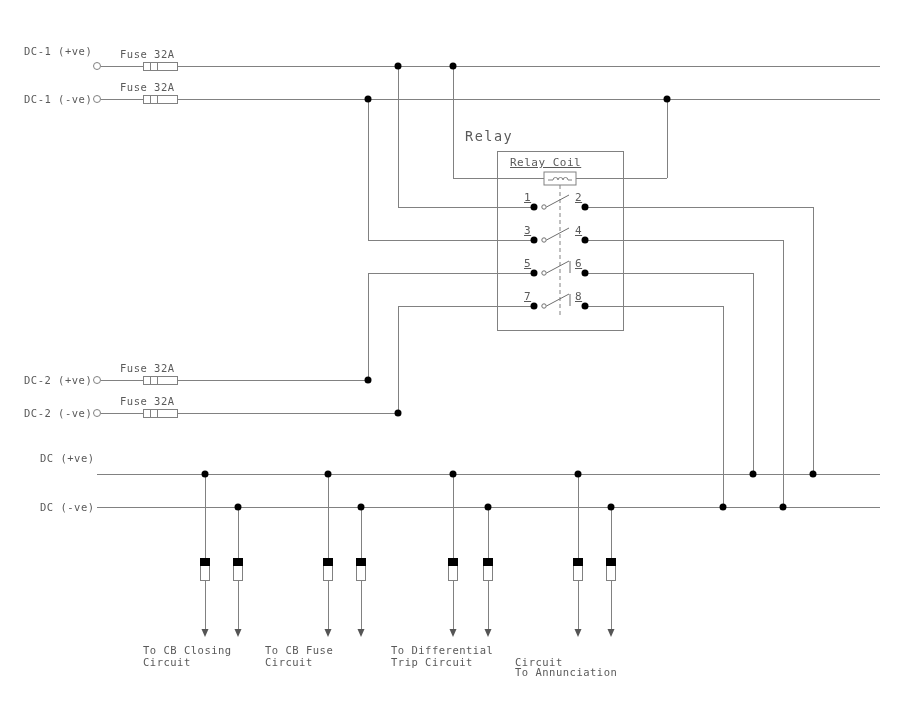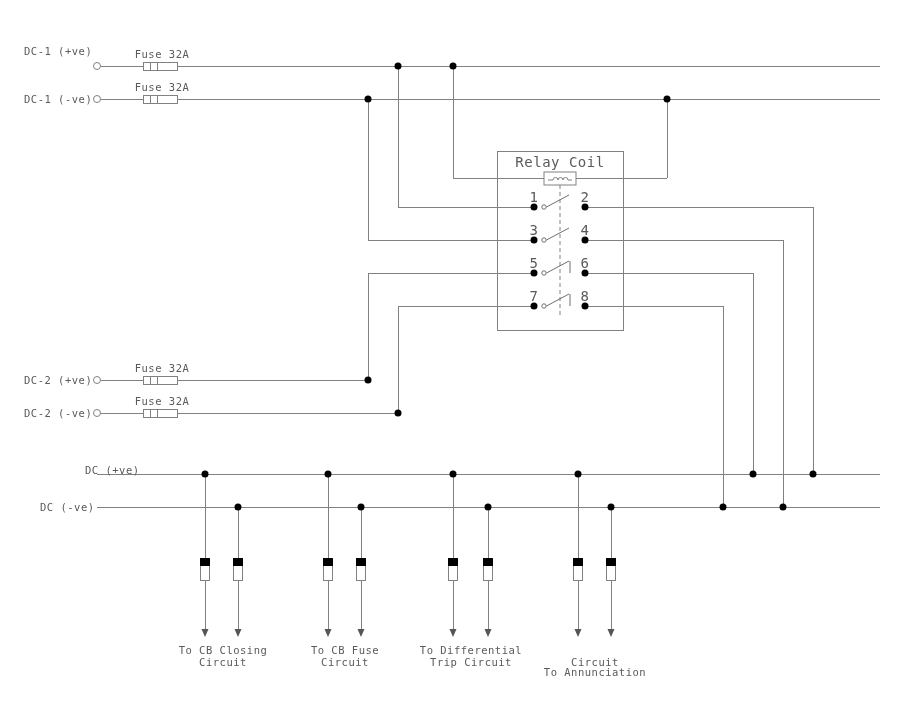--- a/index.html
+++ b/index.html
@@ -1,23 +1,23 @@
 <!DOCTYPE html>
 <html><head>
 <meta charset="utf-8">
 <style>
   html,body{margin:0;padding:0;background:#fff;}
   #stage{position:relative;width:900px;height:720px;background:#fff;overflow:hidden;
          font-family:"DejaVu Sans Mono",monospace;}
   #wiring{position:absolute;left:0;top:0;}
   .lbl{position:absolute;color:#5a5a5a;white-space:nowrap;letter-spacing:.5px;}
   .s10{font-size:10.5px;line-height:12px;}
-  .s9{font-size:14px;line-height:11px;}
+  .s9{font-size:11px;line-height:11px;text-decoration:underline;}
   .title{font-size:13.5px;line-height:16px;letter-spacing:1.5px;}
-  .ctr{text-align:center;}
+  .ctr{}
 </style>
 </head>
 <body>
 
 <div id="stage">
 
   <svg id="wiring" width="900" height="720" viewBox="0 0 900 720">
 
     <g stroke="#818181" stroke-width="1" fill="none" shape-rendering="crispEdges">
       <path d="M101 66 H880"></path>
@@ -168,33 +168,34 @@
   <div class="lbl s10" style="left:24px;top:45px;">DC-1 (+ve)</div>
   <div class="lbl s10" style="left:24px;top:93px;">DC-1 (-ve)</div>
   <div class="lbl s10" style="left:24px;top:374px;text-align:center;">DC-2 (+ve)</div>
   <div class="lbl s10" style="left:24px;top:407px;">DC-2 (-ve)</div>
 
   <div class="lbl s10 ctr" style="left:120px;top:48px;width:84px;">Fuse 32A</div>
   <div class="lbl s10 ctr" style="left:120px;top:81px;width:84px;">Fuse 32A</div>
   <div class="lbl s10 ctr" style="left:120px;top:362px;width:84px;">Fuse 32A</div>
   <div class="lbl s10 ctr" style="left:120px;top:395px;width:84px;">Fuse 32A</div>
 
+  <div class="lbl title ctr" style="left:465px;top:128px;width:200px;">Relay</div>
 
   <div class="lbl s9 ctr" style="left:510px;top:157px;width:100px;">Relay Coil</div>
 
   <div class="lbl s9 ctr" style="left:524px;top:192px;width:20px;">1</div>
   <div class="lbl s9 ctr" style="left:575px;top:192px;width:20px;">2</div>
   <div class="lbl s9 ctr" style="left:524px;top:225px;width:20px;">3</div>
   <div class="lbl s9 ctr" style="left:575px;top:225px;width:20px;">4</div>
   <div class="lbl s9 ctr" style="left:524px;top:258px;width:20px;">5</div>
   <div class="lbl s9 ctr" style="left:575px;top:258px;width:20px;">6</div>
   <div class="lbl s9 ctr" style="left:524px;top:291px;width:20px;">7</div>
   <div class="lbl s9 ctr" style="left:575px;top:291px;width:20px;">8</div>
 
-  <div class="lbl s10" style="left:40px;top:464px;margin-left:45px;">DC (+ve)</div>
+  <div class="lbl s10" style="left:40px;top:452px;">DC (+ve)</div>
   <div class="lbl s10" style="left:40px;top:501px;">DC (-ve)</div>
 
   <div class="lbl s10 ctr" style="left:143px;top:644px;width:160px;">To CB Closing</div>
   <div class="lbl s10 ctr" style="left:143px;top:656px;width:160px;">Circuit</div>
 
   <div class="lbl s10 ctr" style="left:265px;top:644px;width:160px;">To CB Fuse</div>
   <div class="lbl s10 ctr" style="left:265px;top:656px;width:160px;">Circuit</div>
 
   <div class="lbl s10 ctr" style="left:391px;top:644px;width:160px;">To Differential</div>
   <div class="lbl s10 ctr" style="left:391px;top:656px;width:160px;">Trip Circuit</div>

